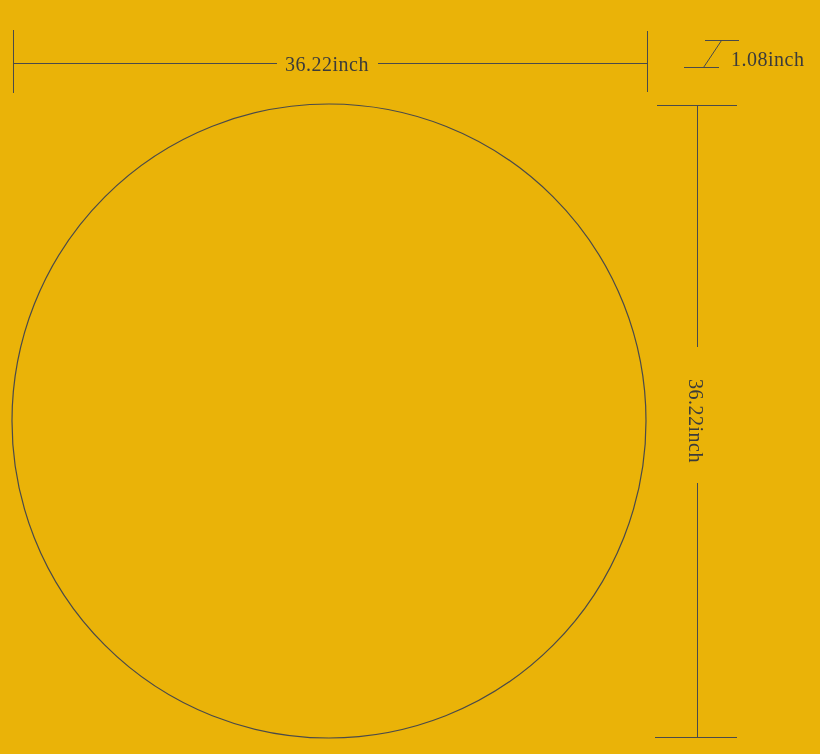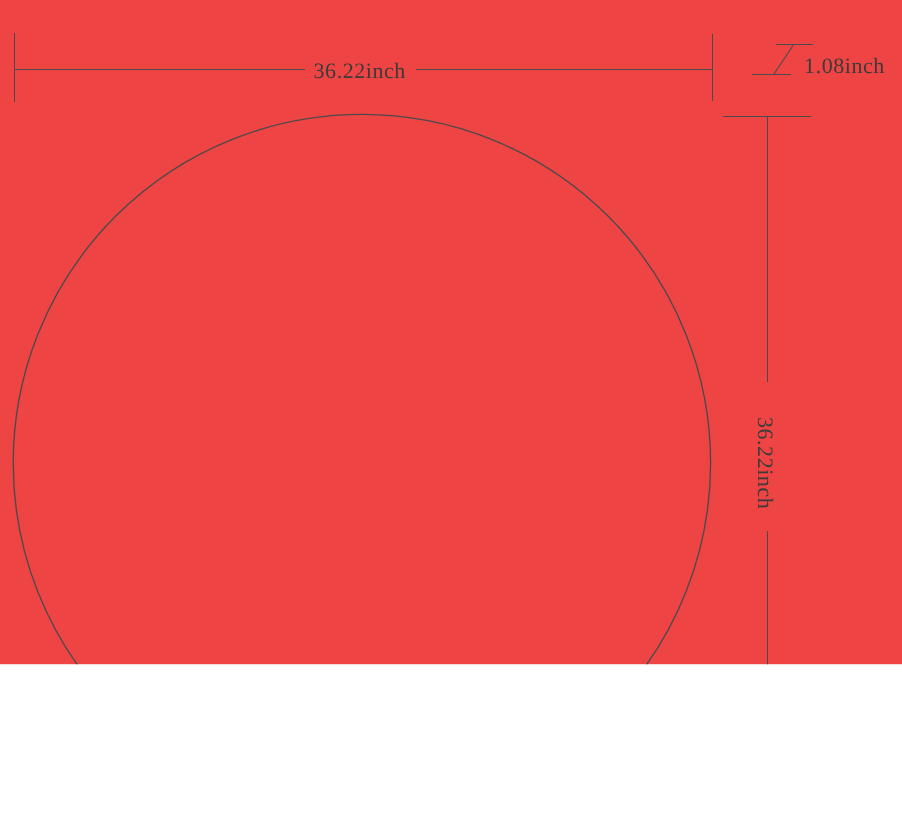--- a/index.html
+++ b/index.html
@@ -3,22 +3,22 @@
 <meta charset="utf-8">
 <style>
   html, body {
     margin: 0;
     padding: 0;
     background: #ffffff;
   }
   .canvas {
     position: relative;
     width: 820px;
-    height: 604px;
-    background: #ef4444;
+    height: 754px;
+    background: #eab308;
     overflow: hidden;
   }
   svg line {
     stroke: #4a4a4a;
     stroke-width: 1;
     shape-rendering: crispEdges;
   }
   svg line.diag {
     shape-rendering: auto;
   }

